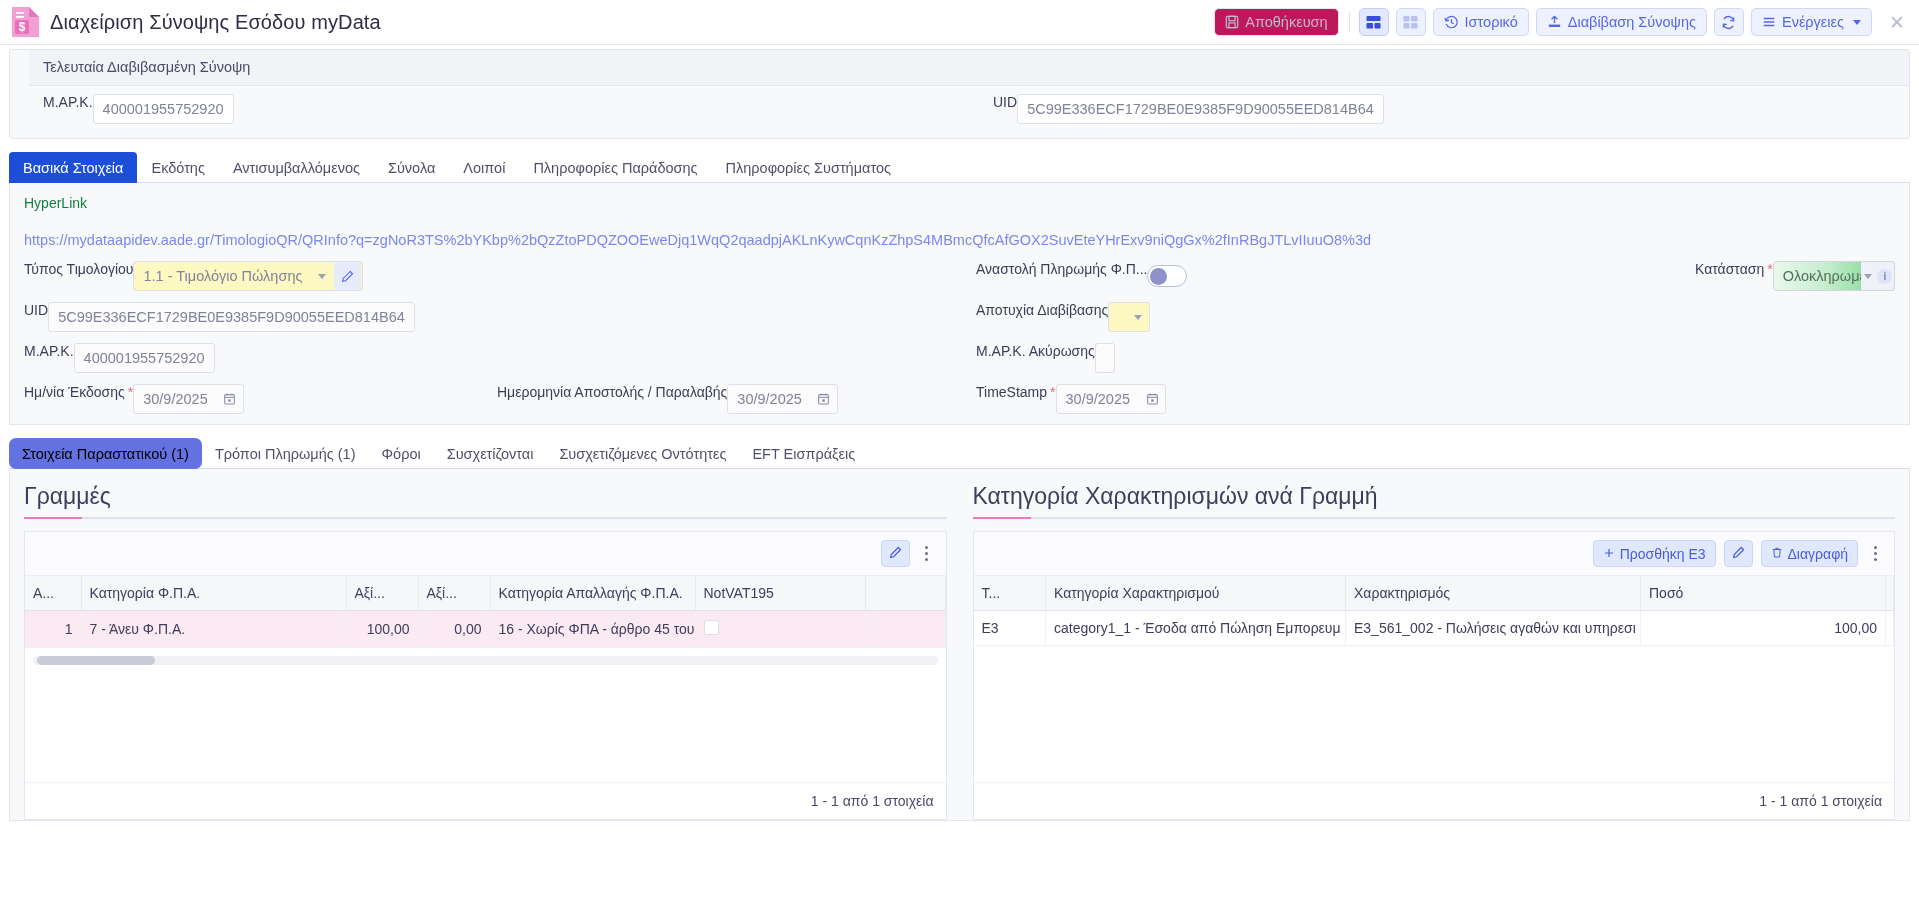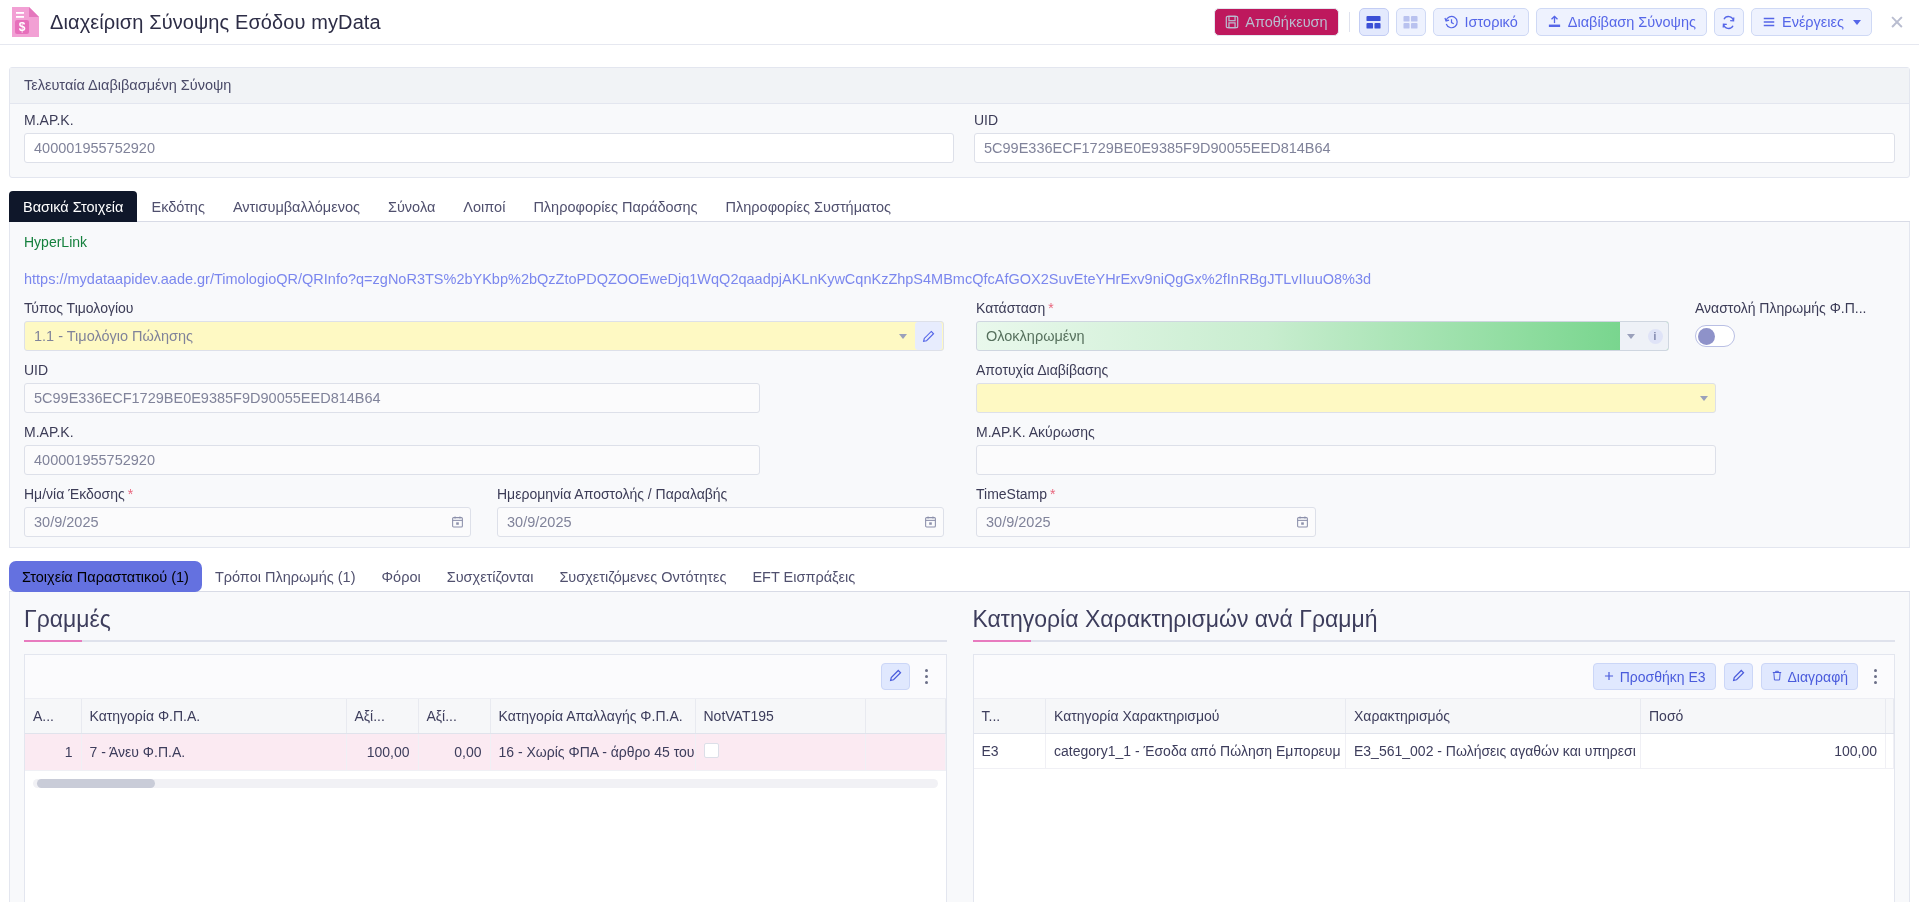--- a/index.html
+++ b/index.html
@@ -86,38 +86,39 @@
     width: 0; height: 0;
     border-left: 4.5px solid transparent;
     border-right: 4.5px solid transparent;
     border-top: 5.5px solid currentColor;
     margin-left: 3px;
   }
 
   
   .page { padding: 0; }
   .panel {
-    margin: 22px 9px 0 9px;
+    margin: 4px 9px 0 9px;
     border: 1px solid #e3e6ef;
     border-radius: 3px;
     background: #f8f9fb;
+    padding-left: 19px;
   }
   .panel-head {
     padding: 9px 14px 10px 14px;
     font-size: 14.5px;
     color: #4a4a68;
     background: #f1f3f6;
     border-bottom: 1px solid #e3e6ef;
   }
   .panel-body {
     padding: 8px 14px 14px 14px;
     display: flex;
     gap: 20px;
   }
-  .fld { display: flex; flex-direction: column; }
+  .fld { display: flex; flex-direction: row; }
   .fld-label {
     font-size: 14px;
     color: #3c3c57;
     margin-bottom: 5px;
     white-space: nowrap;
   }
   .fld-label .req { color: #e8657c; margin-left: 3px; }
   .inp {
     height: 30px;
     border: 1px solid #dde0e9;
@@ -147,21 +148,21 @@
     color: #50506e;
     cursor: pointer;
     white-space: nowrap;
     border: 1px solid transparent;
     border-bottom: none;
     border-radius: 4px 4px 0 0;
     position: relative;
     top: 1px;
   }
   .tab.active {
-    background: #0f172a;
+    background: #1d4ed8;
     color: #ffffff;
   }
 
   
   .form-wrap {
     margin: 0 9px;
     border: 1px solid #e3e6ef;
     border-top: none;
     background: #f8f9fb;
     padding: 12px 14px 10px 14px;
@@ -555,38 +556,38 @@
           <div class="sel-pencil">
             <svg width="13" height="13" viewBox="0 0 16 16" fill="none" stroke="currentColor" stroke-width="1.4">
               <path d="M11.4 1.8 l2.8 2.8 -8.6 8.6 -3.6 .8 .8 -3.6 z"></path>
             </svg>
           </div>
         </div>
       </div>
 
       <div style="display:grid;grid-template-columns:1fr 200px;column-gap:26px;">
         <div class="fld">
+          <div class="fld-label">Αναστολή Πληρωμής Φ.Π...</div>
+          <div style="height:30px;display:flex;align-items:center;">
+            <div class="toggle">
+                <div class="knob"></div>
+              </div>
+          </div>
+        </div>
+        <div class="fld">
           <div class="fld-label">
             <span>Κατάσταση</span><span class="req">*</span>
           </div>
           <div class="sel status">
             <div class="sel-text">Ολοκληρωμένη</div>
             <div class="sel-arrow">
                 <span class="caret-dn"></span>
               </div>
             <div class="sel-info">
                 <i>i</i>
-              </div>
-          </div>
-        </div>
-        <div class="fld">
-          <div class="fld-label">Αναστολή Πληρωμής Φ.Π...</div>
-          <div style="height:30px;display:flex;align-items:center;">
-            <div class="toggle">
-                <div class="knob"></div>
               </div>
           </div>
         </div>
       </div>
 
       <div class="fld" style="max-width:736px">
         <div class="fld-label">UID</div>
         <div class="inp readonly">5C99E336ECF1729BE0E9385F9D90055EED814B64</div>
       </div>
 

